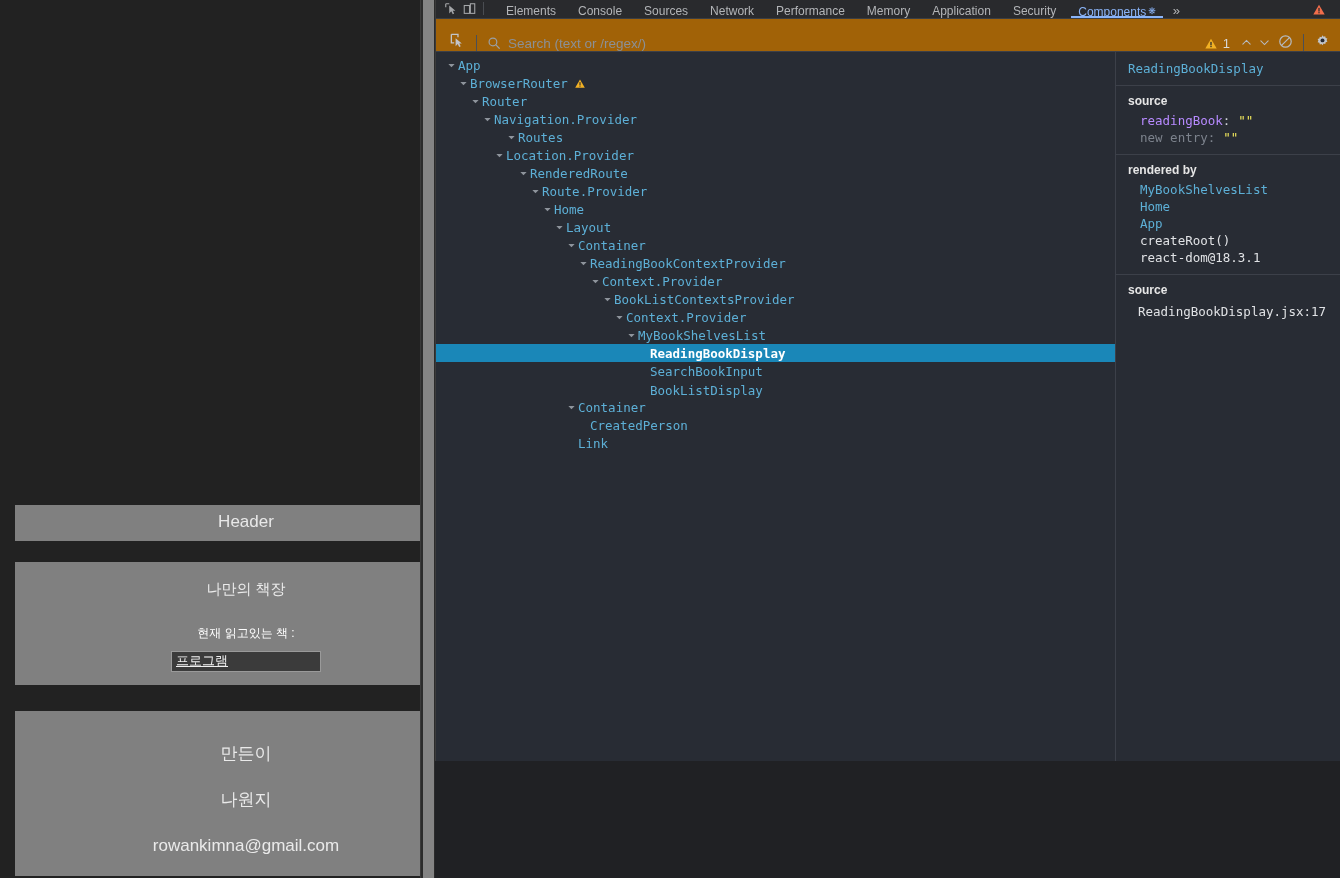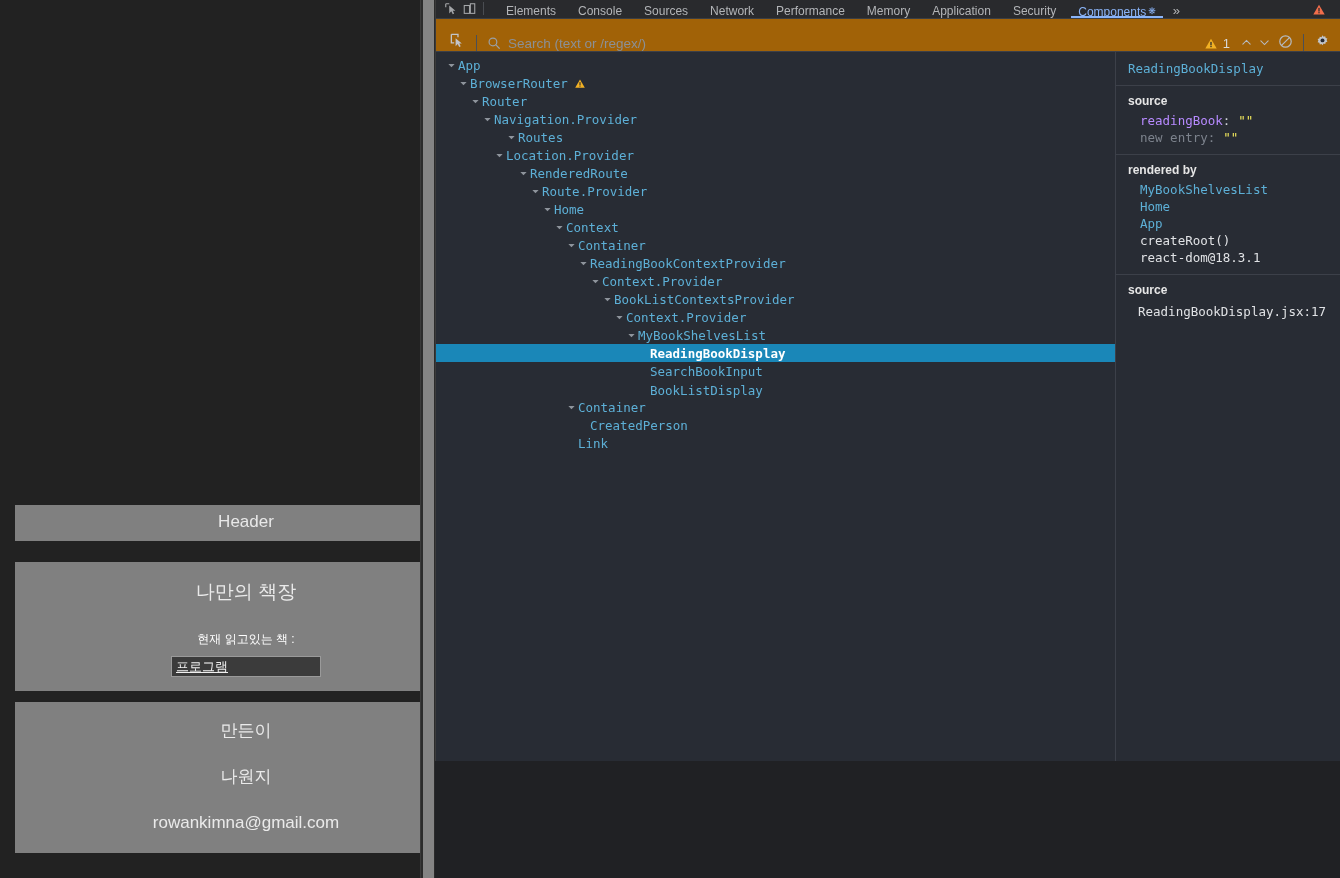--- a/index.html
+++ b/index.html
@@ -22,23 +22,23 @@
   .page-blocks { position: absolute; left: 15px; top: 505px; width: 462px; }
   .block {
     background: #808080;
     color: #e8e8e8;
     text-align: center;
     font-size: 17px;
     line-height: 1.35;
   }
   .block.header { padding: 6px 0 7px; }
   .block.shelf  { margin-top: 21px; padding: 17px 0 13px; }
-  .block.person { margin-top: 11px; padding: 18px 0 18px; }
-
-  .shelf-title { font-size: 19px; color: #eaeaea; }
+  .block.person { margin-top: 26px; padding: 32px 0 18px; }
+
+  .shelf-title { font-size: 15px; color: #eaeaea; }
   .shelf-label { font-size: 12px; color: #ffffff; margin-top: 26px; }
   .shelf-input-wrap { margin-top: 8px; }
   .book-input {
     width: 150px;
     background: #3b3b3b;
     border: 1px solid #9a9a9a;
     color: #f0f0f0;
     font-family: "Liberation Sans", sans-serif;
     font-size: 13px;
     padding: 2px 4px;
@@ -414,21 +414,21 @@
               </svg>
             </span>
             <span class="nm">Home</span>
           </div>
           <div class="tree-row" style="padding-left: 118px;">
             <span class="arrow">
               <svg width="9" height="9" viewBox="0 0 10 10">
                 <path d="M1.5 3.4 L8.5 3.4 L5 7 Z" fill="#8e949c"></path>
               </svg>
             </span>
-            <span class="nm">Context</span>
+            <span class="nm">Layout</span>
           </div>
           <div class="tree-row" style="padding-left: 130px;">
             <span class="arrow">
               <svg width="9" height="9" viewBox="0 0 10 10">
                 <path d="M1.5 3.4 L8.5 3.4 L5 7 Z" fill="#8e949c"></path>
               </svg>
             </span>
             <span class="nm">Container</span>
           </div>
           <div class="tree-row" style="padding-left: 142px;">

